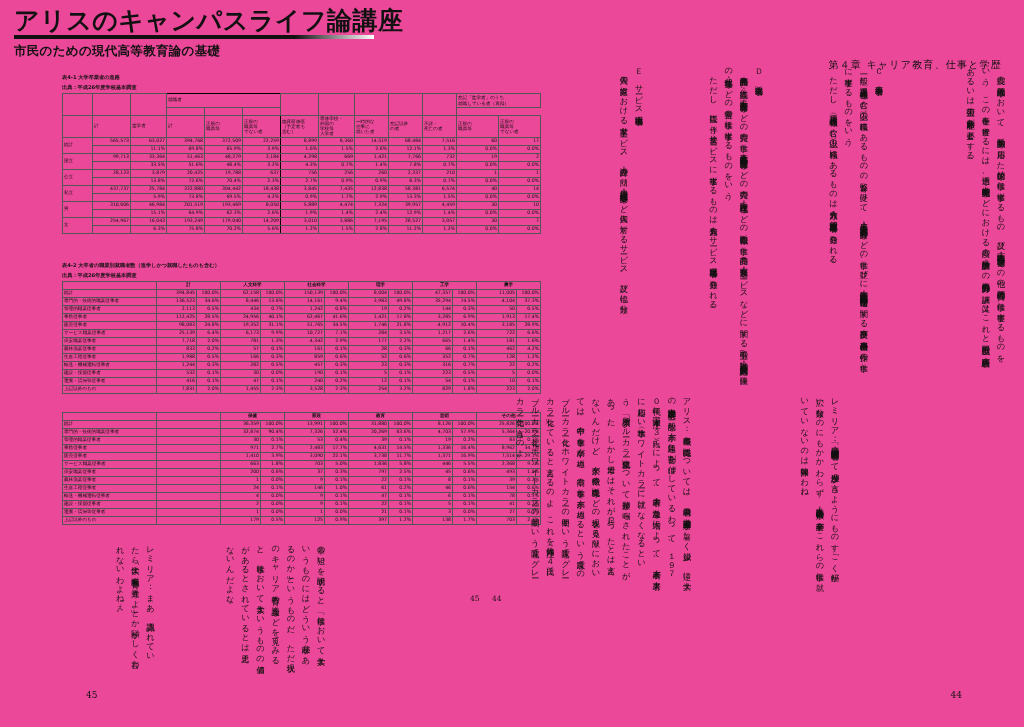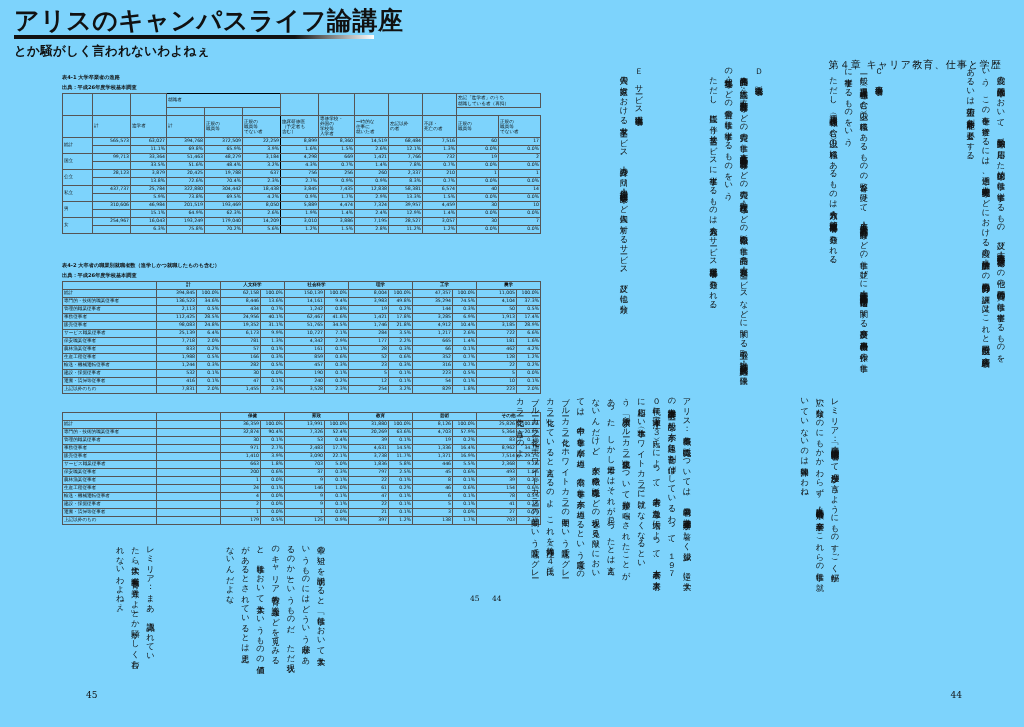--- a/index.html
+++ b/index.html
@@ -8,21 +8,21 @@
   }
   body {
     width: 1024px; height: 727px;
     position: relative;
     font-family: "DejaVu Sans", "Liberation Sans", sans-serif;
     color: #111;
     overflow: hidden;
   }
   .page {
     position: absolute; inset: 0;
-    background: #7dd3fc;
+    background: #ec4899;
     padding-left: 9px;
   }
   
   .masthead {
     position: absolute;
     left: 14px; top: 8px; width: 360px;
   }
   .masthead-title {
     font-size: 25px;
     font-weight: 700;
@@ -132,21 +132,21 @@
   #pg-mid-r { left: 492px; top: 594px; font-size: 7.5px; }
 </style>
 </head>
 <body>
 
 <div class="page">
 
   <div class="masthead">
     <div class="masthead-title">アリスのキャンパスライフ論講座</div>
     <div class="masthead-rule"></div>
-    <div class="masthead-sub">とか騒がしく言われないわよねぇ</div>
+    <div class="masthead-sub">市民のための現代高等教育論の基礎</div>
   </div>
   <div class="chapter-head">第４章 キャリア教育、仕事と学歴</div>
 
   <div class="tbl-block" id="tbl1">
     <div class="tbl-caption">表4-1 大学卒業者の進路</div>
     <div class="tbl-caption">出典：平成26年度学校基本調査</div>
     <table class="dt">
       <colgroup>
         <col style="width:30px">
           <col style="width:38px">

